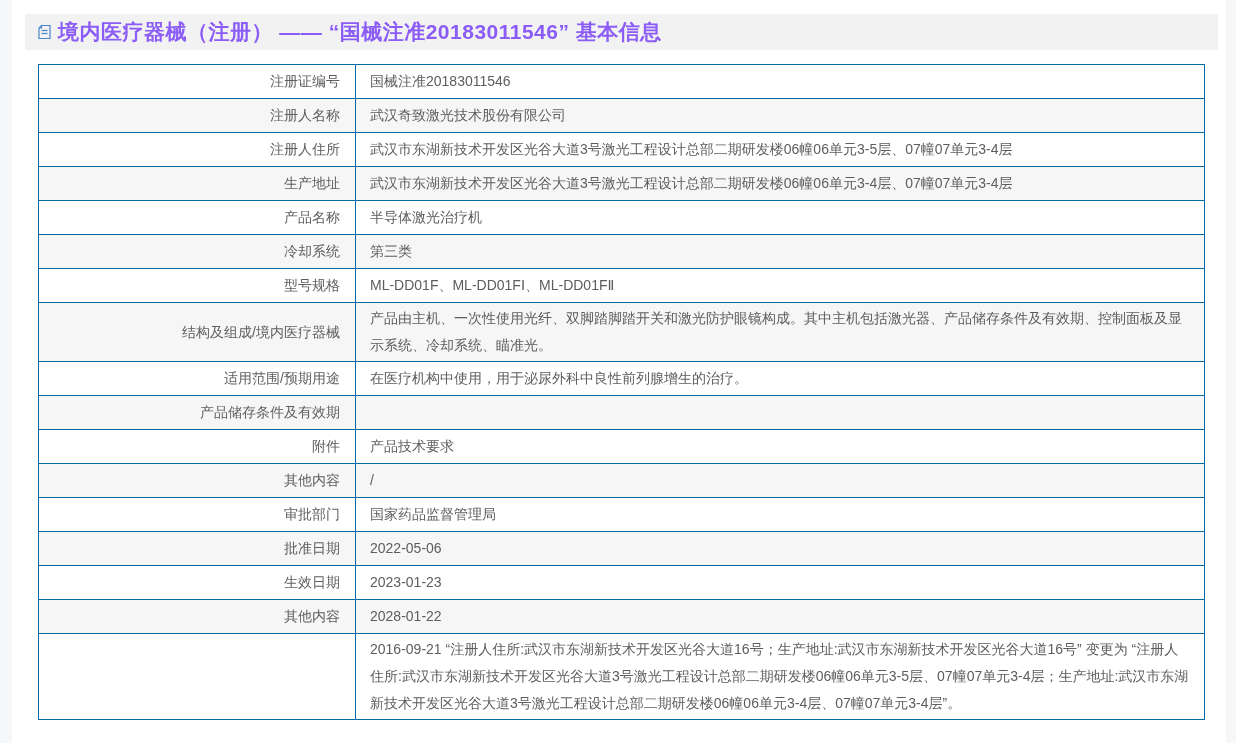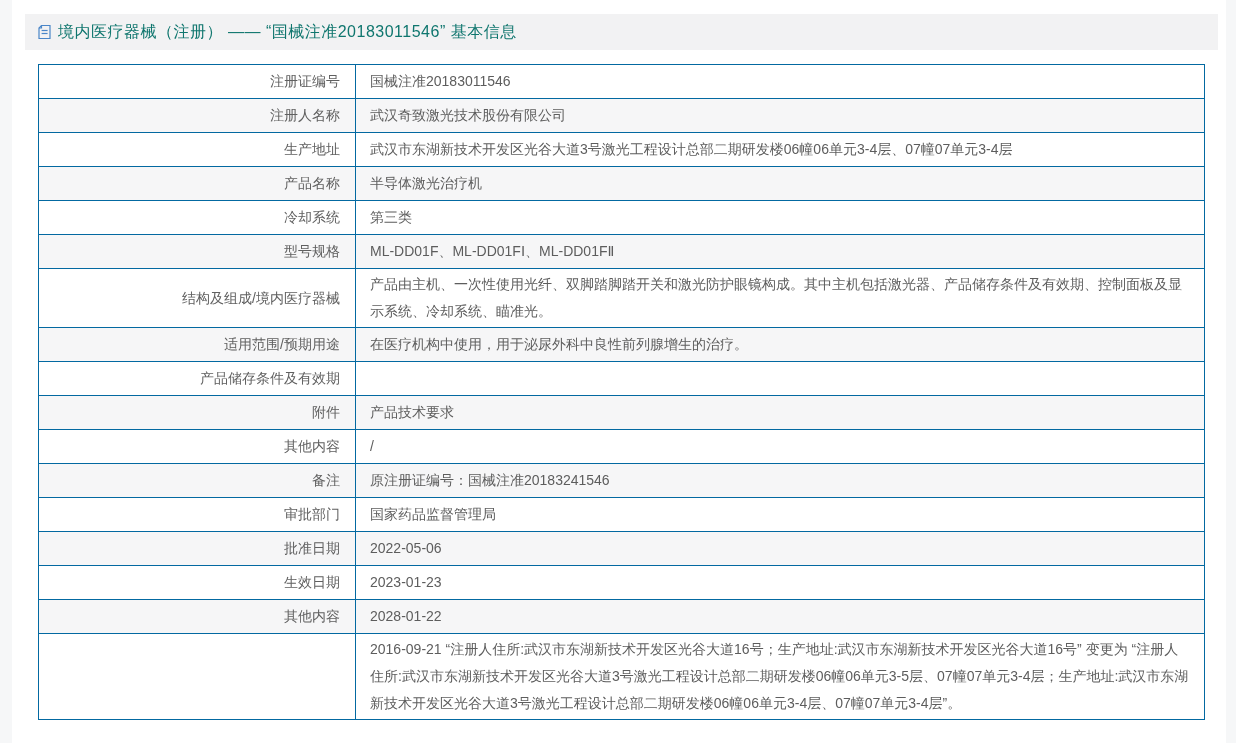--- a/index.html
+++ b/index.html
@@ -29,23 +29,23 @@
     align-items: center;
     padding: 0 12px;
   }
   .doc-icon {
     display: inline-flex;
     width: 15px; height: 16px;
     margin-right: 6px;
     flex: 0 0 auto;
   }
   .page-title {
-    color: #0f766e;
-    font-size: 16px;
-    font-weight: 400;
+    color: #8b5cf6;
+    font-size: 21px;
+    font-weight: 700;
     letter-spacing: 0.5px;
     white-space: nowrap;
   }
   table.reg-table {
     margin: 14px 13px 0 13px;
     width: calc(100% - 26px);
     border-collapse: collapse;
     table-layout: fixed;
   }
   table.reg-table td {
@@ -92,20 +92,24 @@
     <tbody>
         <tr>
           <td class="label">注册证编号</td>
           <td class="value">国械注准20183011546</td>
         </tr>
         <tr>
           <td class="label">注册人名称</td>
           <td class="value">武汉奇致激光技术股份有限公司</td>
         </tr>
         <tr>
+          <td class="label">注册人住所</td>
+          <td class="value">武汉市东湖新技术开发区光谷大道3号激光工程设计总部二期研发楼06幢06单元3-5层、07幢07单元3-4层</td>
+        </tr>
+        <tr>
           <td class="label">生产地址</td>
           <td class="value">武汉市东湖新技术开发区光谷大道3号激光工程设计总部二期研发楼06幢06单元3-4层、07幢07单元3-4层</td>
         </tr>
         <tr>
           <td class="label">产品名称</td>
           <td class="value">半导体激光治疗机</td>
         </tr>
         <tr>
           <td class="label">冷却系统</td>
           <td class="value">第三类</td>
@@ -128,24 +132,20 @@
         </tr>
         <tr>
           <td class="label">附件</td>
           <td class="value">产品技术要求</td>
         </tr>
         <tr>
           <td class="label">其他内容</td>
           <td class="value">/</td>
         </tr>
         <tr>
-          <td class="label">备注</td>
-          <td class="value">原注册证编号：国械注准20183241546</td>
-        </tr>
-        <tr>
           <td class="label">审批部门</td>
           <td class="value">国家药品监督管理局</td>
         </tr>
         <tr>
           <td class="label">批准日期</td>
           <td class="value">2022-05-06</td>
         </tr>
         <tr>
           <td class="label">生效日期</td>
           <td class="value">2023-01-23</td>

